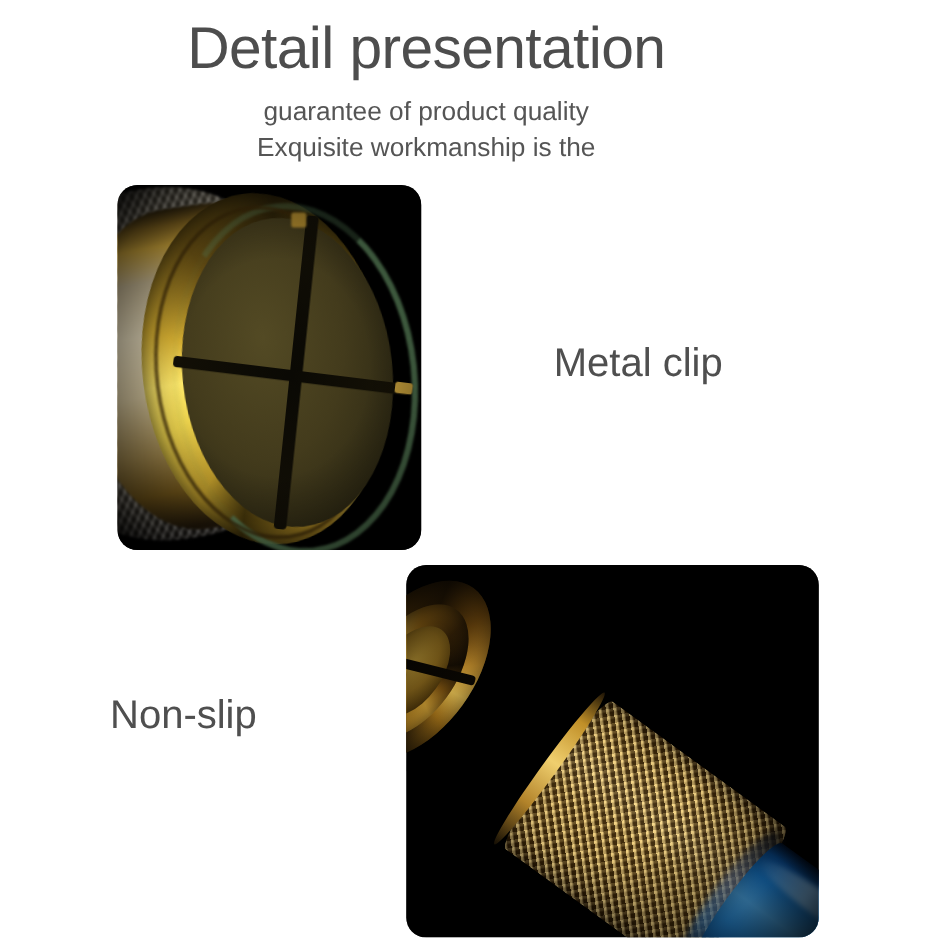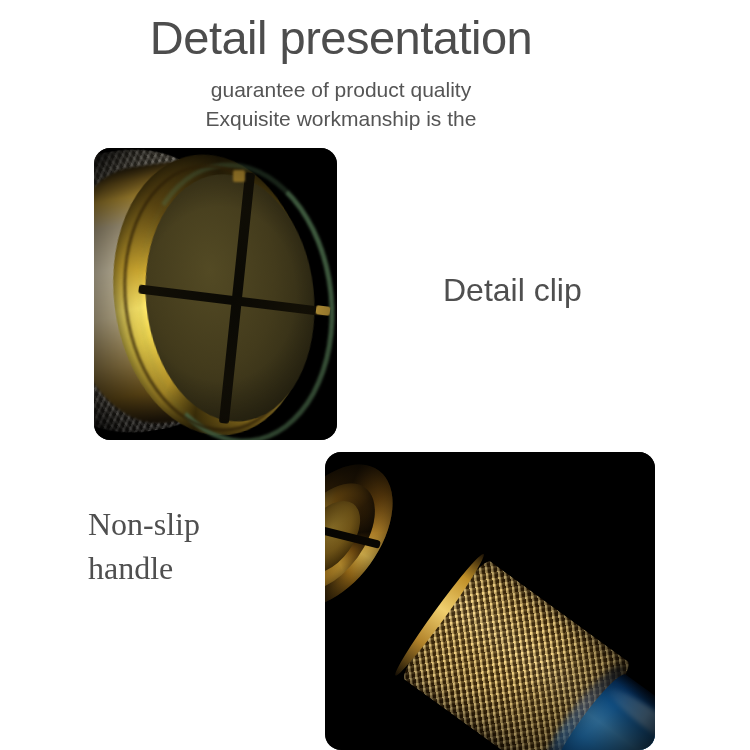--- a/index.html
+++ b/index.html
@@ -439,22 +439,21 @@
     font-size: 32px;
     font-weight: 400;
     line-height: 1.38;
   }
   .caption-metal-clip {
     left: 443px;
     top: 268px;
   }
   .caption-handle {
     left: 88px;
-    top: 502px;
-    font-family: Liberation Serif, serif;
+    top: 549px;
   }
   .caption-handle span {
     display: block;
   }
 </style>
 </head>
 <body>
 
 <div class="page">
 
@@ -475,21 +474,21 @@
       <div class="p1-bevel"></div>
       <div class="p1-face"></div>
       <div class="p1-slot-v"></div>
       <div class="p1-slot-h"></div>
       <div class="p1-nub"></div>
       <div class="p1-nub-top"></div>
       <div class="p1-vig"></div>
     </div>
   </div>
 
-  <div class="caption caption-metal-clip">Detail clip</div>
+  <div class="caption caption-metal-clip">Metal clip</div>
 
   <div class="photo photo-two">
     <div class="scene">
       <div class="p2-assembly">
         <div class="p2-barrel"></div>
         <div class="p2-knurl"></div>
         <div class="p2-collar-a"></div>
         <div class="p2-tip"></div>
         <div class="p2-tip-r2"></div>
         <div class="p2-tip-r3"></div>
@@ -497,16 +496,15 @@
         <div class="p2-transition"></div>
         <div class="p2-cable"></div>
         <div class="p2-cable-streak"></div>
       </div>
       <div class="p2-vig"></div>
     </div>
   </div>
 
   <div class="caption caption-handle">
     <span>Non-slip</span>
-    <span>handle</span>
   </div>
 
 </div>
 
 </body></html>

